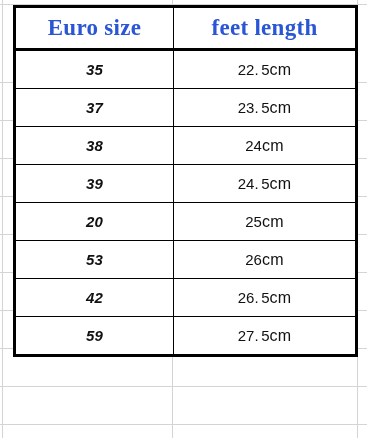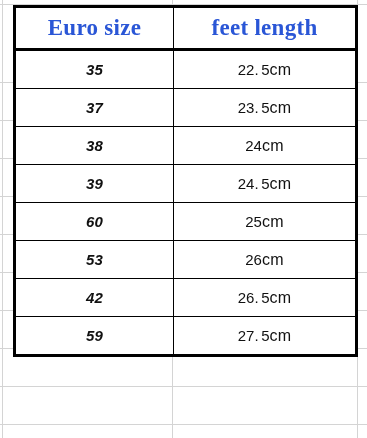--- a/index.html
+++ b/index.html
@@ -148,21 +148,21 @@
         </tr>
         <tr>
           <td class="euro">38</td>
           <td class="feet"><span class="num">24</span><span class="unit">cm</span></td>
         </tr>
         <tr>
           <td class="euro">39</td>
           <td class="feet"><span class="num">24<span class="dot">.</span>5</span><span class="unit">cm</span></td>
         </tr>
         <tr>
-          <td class="euro">60</td>
+          <td class="euro">20</td>
           <td class="feet"><span class="num">25</span><span class="unit">cm</span></td>
         </tr>
         <tr>
           <td class="euro">53</td>
           <td class="feet"><span class="num">26</span><span class="unit">cm</span></td>
         </tr>
         <tr>
           <td class="euro">42</td>
           <td class="feet"><span class="num">26<span class="dot">.</span>5</span><span class="unit">cm</span></td>
         </tr>

